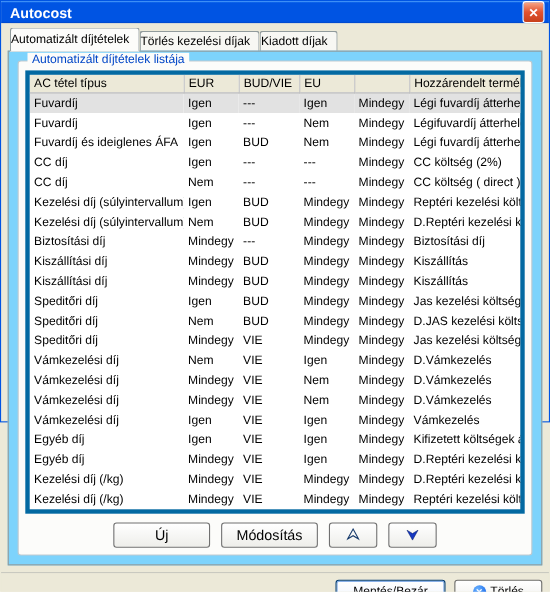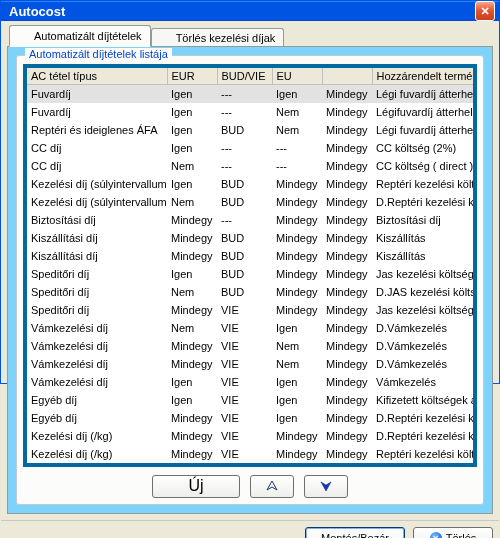--- a/index.html
+++ b/index.html
@@ -51,21 +51,21 @@
   .tabs {
     display: flex;
     align-items: flex-end;
     margin-bottom: -1px;
     padding-left: 2px;
   }
   .tab {
     border: 1px solid #919b9c;
     border-bottom: none;
     border-radius: 3px 3px 0 0;
-    padding: 3px 8px 3px 24px;
+    padding: 3px 8px 3px 0;
     background: #f7f7f3;
     margin-right: 0px;
     position: relative;
     cursor: pointer;
     font-size: 11px;
   }
   .tab.active {
     background: #fcfcfa;
     border-bottom: 1px solid #fcfcfa;
     z-index: 2;
@@ -143,21 +143,21 @@
     margin-top: 8px;
     justify-content: center;
     align-items: center;
   }
   .btn {
     border: 1px solid #707070;
     background: linear-gradient(to bottom, #ffffff, #eeeeea);
     padding: 3px 0;
     width: 88px;
     height: 23px;
-    font-size: 16px;
+    font-size: 13px;
     cursor: pointer;
     border-radius: 3px;
     display: flex;
     align-items: center;
     justify-content: center;
     text-align: right;
   }
   .btn.small { width: 44px; }
   .bottom-bar {
     display: flex;
@@ -204,20 +204,21 @@
     <span class="title">Autocost</span>
     <div class="close-btn">
       <span>✕</span>
     </div>
   </div>
 
   <div class="client">
     <div class="tabs">
       <div class="tab active"><span>Automatizált díjtételek</span></div>
       <div class="tab"><span>Törlés kezelési díjak</span></div>
+      <div class="tab"><span>Kiadott díjak</span></div>
     </div>
 
     <div class="tab-panel">
       <div class="groupbox">
         <span class="groupbox-title">Automatizált díjtételek listája</span>
 
         <div class="grid-wrap">
           <table class="grid" id="grid-table">
             <colgroup id="grid-cols">
                 <col style="width: 140px;">
@@ -248,21 +249,21 @@
                 </tr>
                 <tr>
                   <td>Fuvardíj</td>
                   <td>Igen</td>
                   <td>---</td>
                   <td>Nem</td>
                   <td>Mindegy</td>
                   <td>Légifuvardíj átterhelése (EU</td>
                 </tr>
                 <tr>
-                  <td>Reptéri és ideiglenes ÁFA</td>
+                  <td>Fuvardíj és ideiglenes ÁFA</td>
                   <td>Igen</td>
                   <td>BUD</td>
                   <td>Nem</td>
                   <td>Mindegy</td>
                   <td>Légi fuvardíj átterhelése</td>
                 </tr>
                 <tr>
                   <td>CC díj</td>
                   <td>Igen</td>
                   <td>---</td>
@@ -406,20 +407,23 @@
                   <td>Mindegy</td>
                   <td>Reptéri kezelési költség</td>
                 </tr>
               </tbody>
           </table>
         </div>
 
         <div class="btn-row">
           <button class="btn">
               <span>Új</span>
+            </button>
+          <button class="btn">
+              <span>Módosítás</span>
             </button>
           <button class="btn small">
             <svg class="arrow" width="12" height="12" viewBox="0 0 12 12">
                 <path d="M6 1 L11 10 L6 7 L1 10 Z" fill="none" stroke="#173a6b" stroke-width="1"></path>
               </svg>
           </button>
           <button class="btn small">
             <svg class="arrow" width="12" height="12" viewBox="0 0 12 12">
                 <path d="M6 11 L11 2 L6 5 L1 2 Z" fill="#1638c2" stroke="#0a1f6e" stroke-width="0.5"></path>
               </svg>

